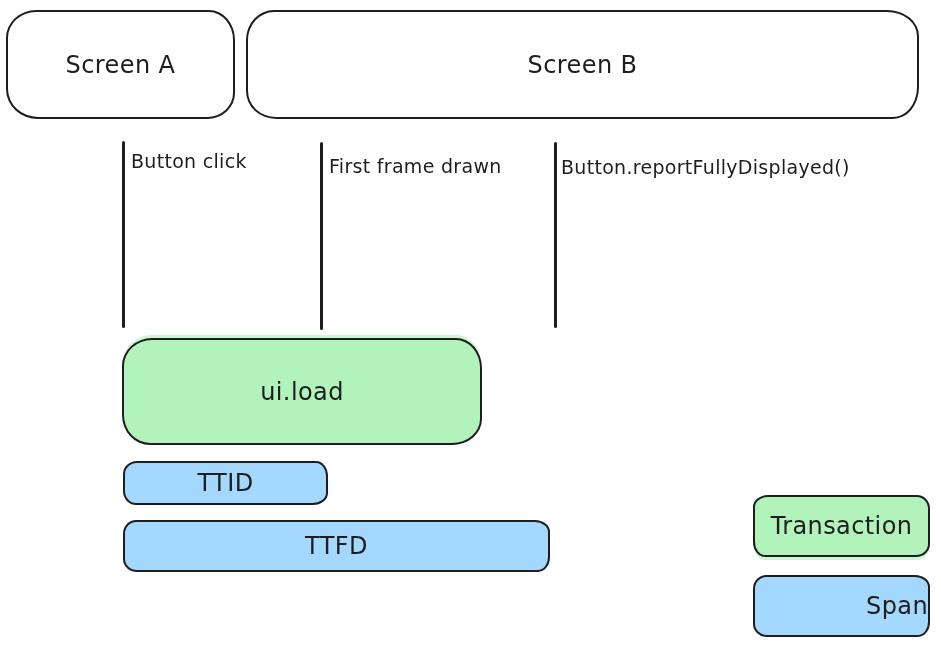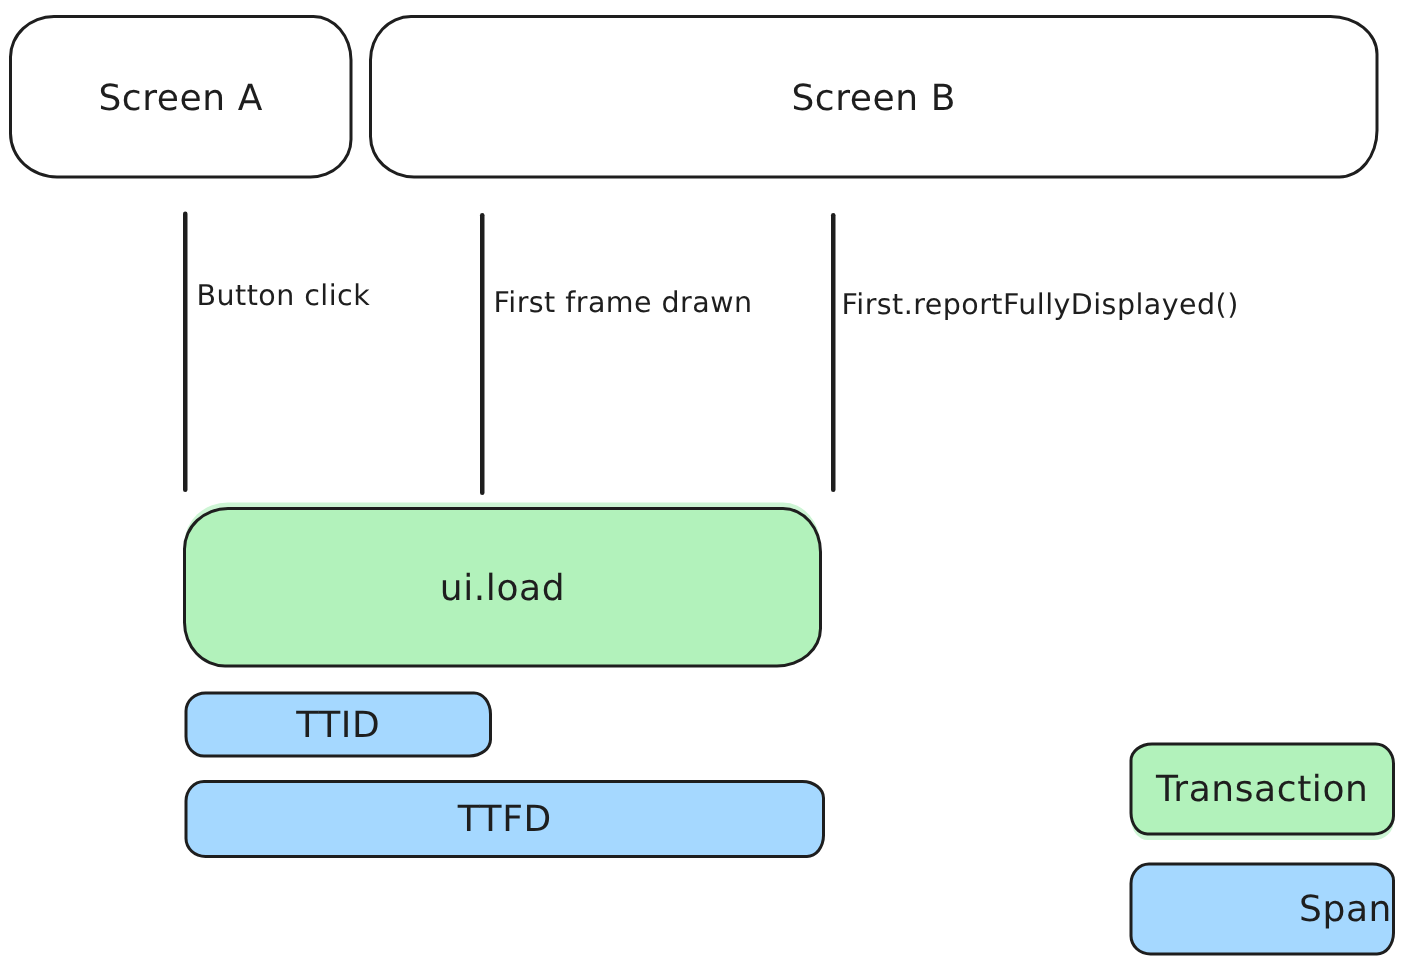--- a/index.html
+++ b/index.html
@@ -47,28 +47,27 @@
     border-radius: 2px;
   }
   .vline-1 { left: 122px; top: 141px; height: 187px; }
   .vline-2 { left: 320px; top: 142px; height: 188px; }
   .vline-3 { left: 554px; top: 142px; height: 186px; }
   .event-label {
     position: absolute;
     font-size: 19px;
     letter-spacing: 0.3px;
     white-space: nowrap;
-    margin-top: 36px;
   }
   .event-label-1 { left: 131px; top: 150px; }
   .event-label-2 { left: 329px; top: 155px; }
   .event-label-3 { left: 561px; top: 156px; }
   
   .bar-ui-load {
-    left: 122px; top: 338px; width: 426px; height: 107px;
+    left: 122px; top: 338px; width: 360px; height: 107px;
     border-radius: 30px 26px 30px 28px / 28px 30px 26px 30px;
     box-shadow: 0 -4px 0 -1px #cdf5d4;
   }
   .bar-ttid {
     left: 123px; top: 461px; width: 205px; height: 44px;
     border-radius: 14px 12px 15px 13px / 13px 15px 12px 14px;
   }
   .bar-ttfd {
     left: 123px; top: 520px; width: 427px; height: 52px;
     border-radius: 13px 15px 12px 14px / 14px 12px 15px 13px;
@@ -97,21 +96,21 @@
     <span>Screen B</span>
   </div>
 
   <div class="vline vline-1"></div>
   <div class="event-label event-label-1">Button click</div>
 
   <div class="vline vline-2"></div>
   <div class="event-label event-label-2">First frame drawn</div>
 
   <div class="vline vline-3"></div>
-  <div class="event-label event-label-3">First.reportFullyDisplayed()</div>
+  <div class="event-label event-label-3">Button.reportFullyDisplayed()</div>
 
   <div class="shape bar-ui-load" style="background: rgb(178, 242, 187);">
     <span>ui.load</span>
   </div>
   <div class="shape bar-ttid" style="background: rgb(165, 216, 255);">
     <span>TTID</span>
   </div>
   <div class="shape bar-ttfd" style="background: rgb(165, 216, 255); justify-content: center;">
     <span>TTFD</span>
   </div>

